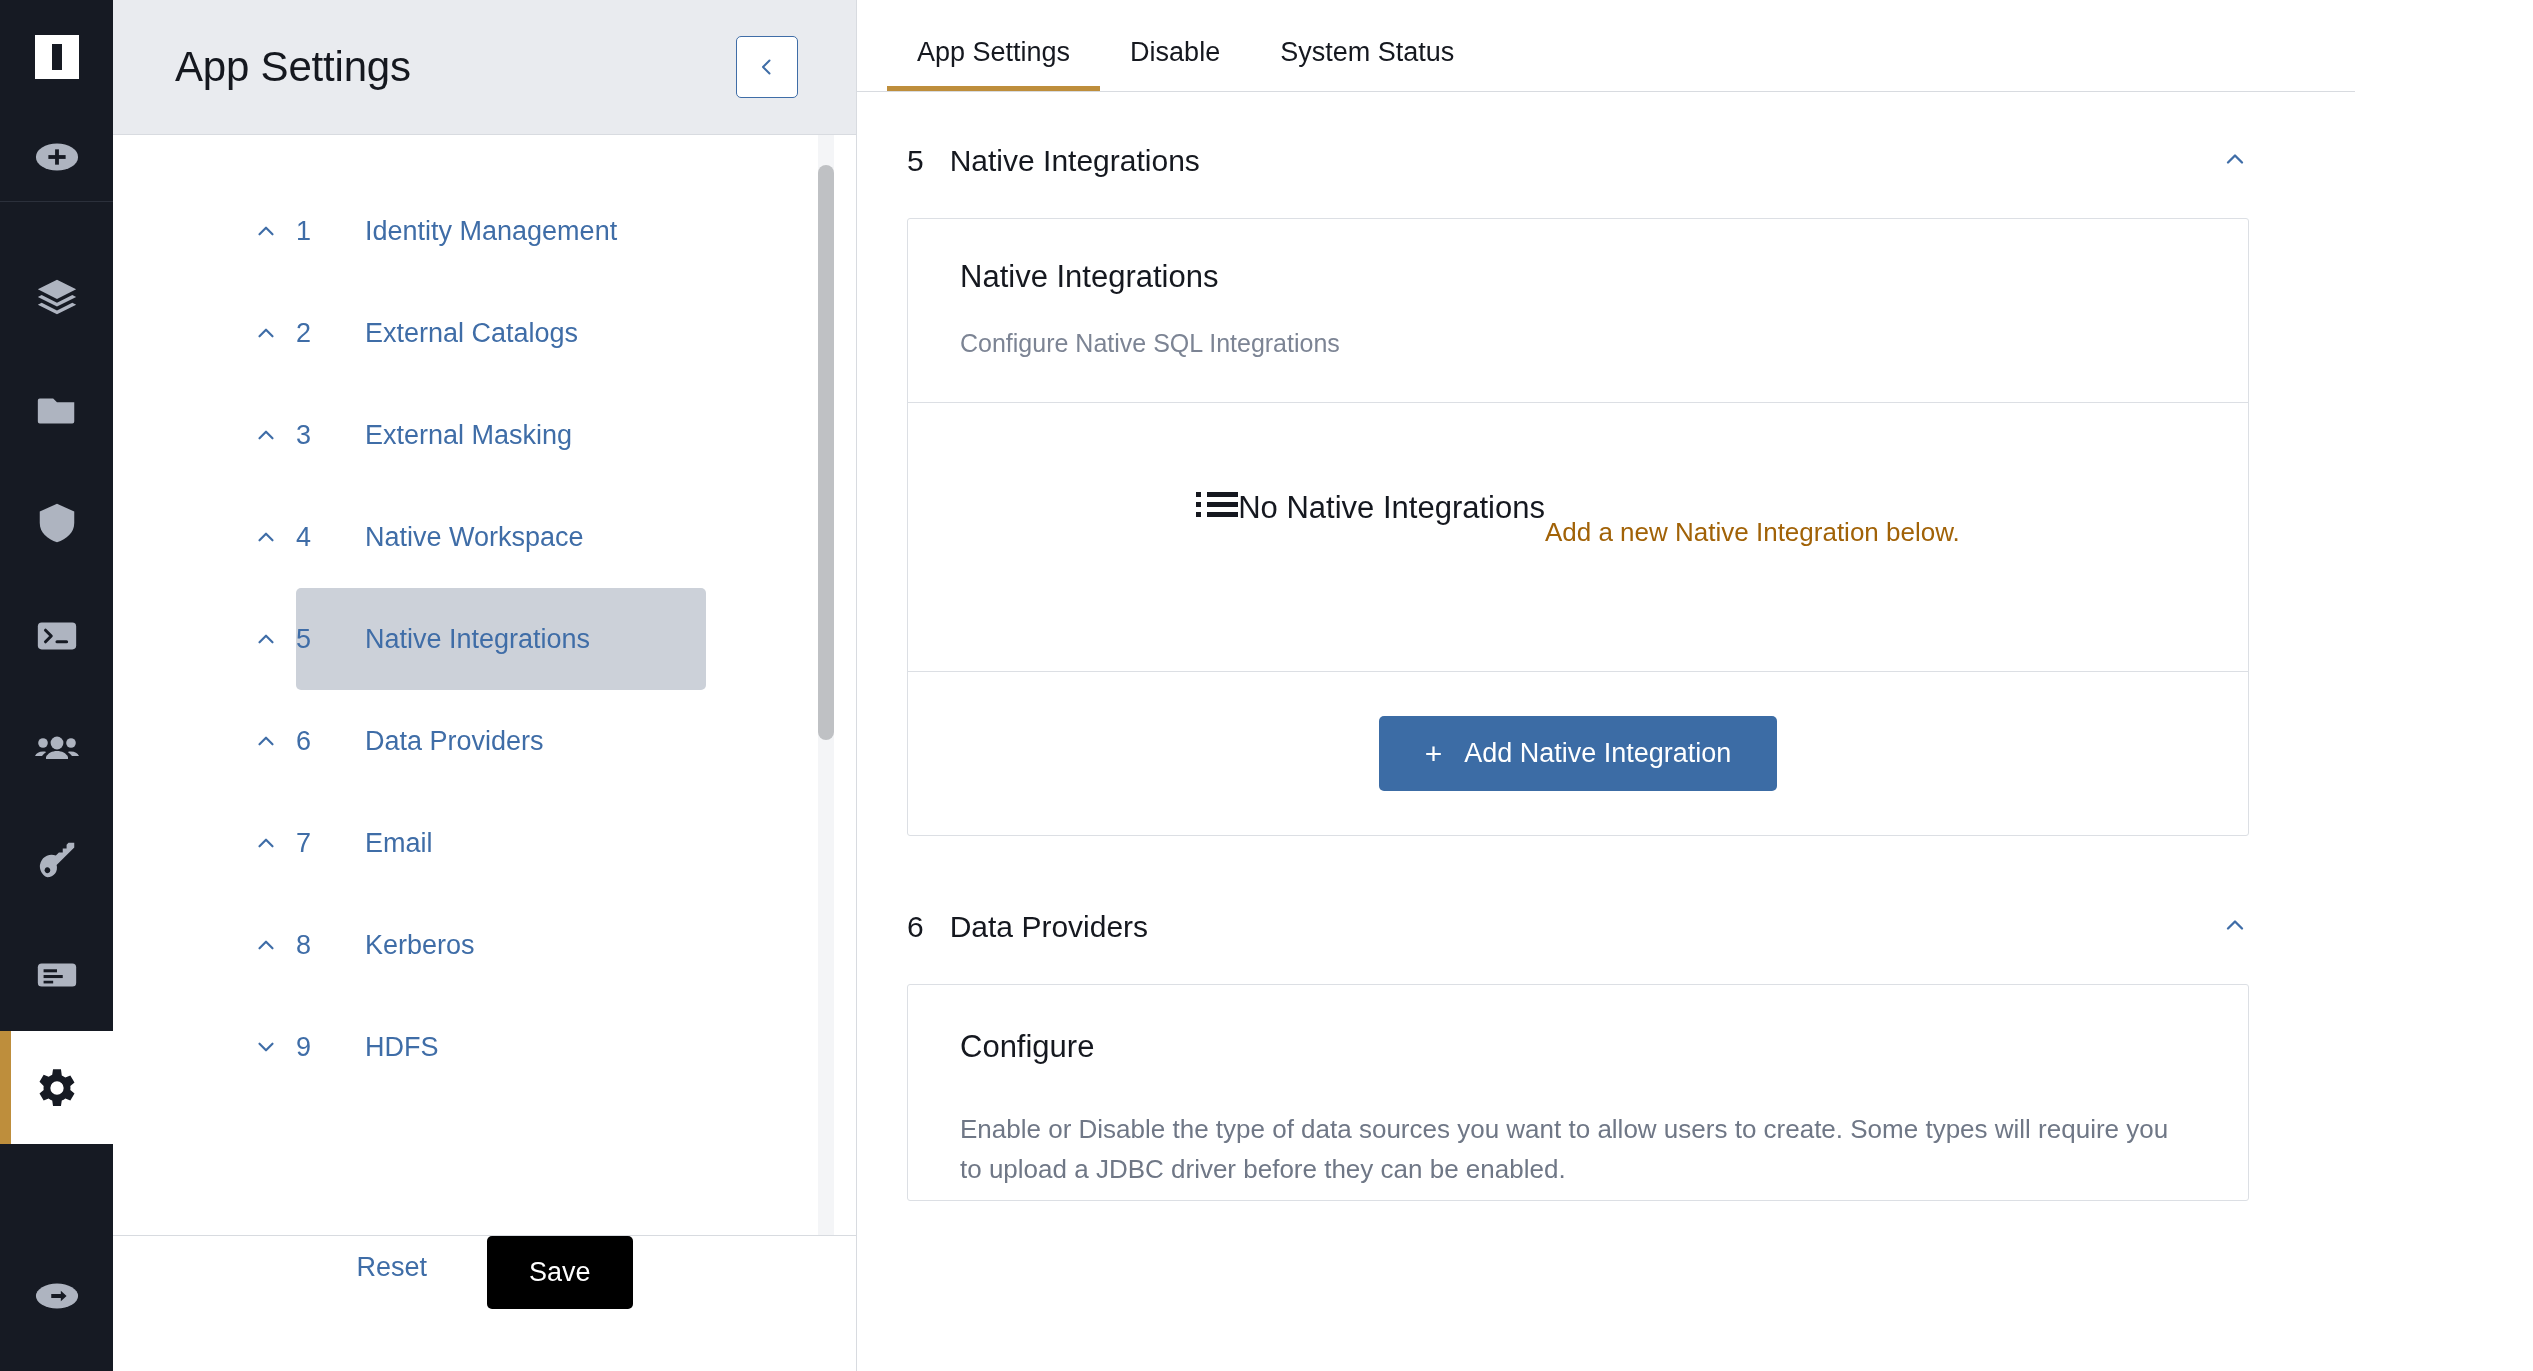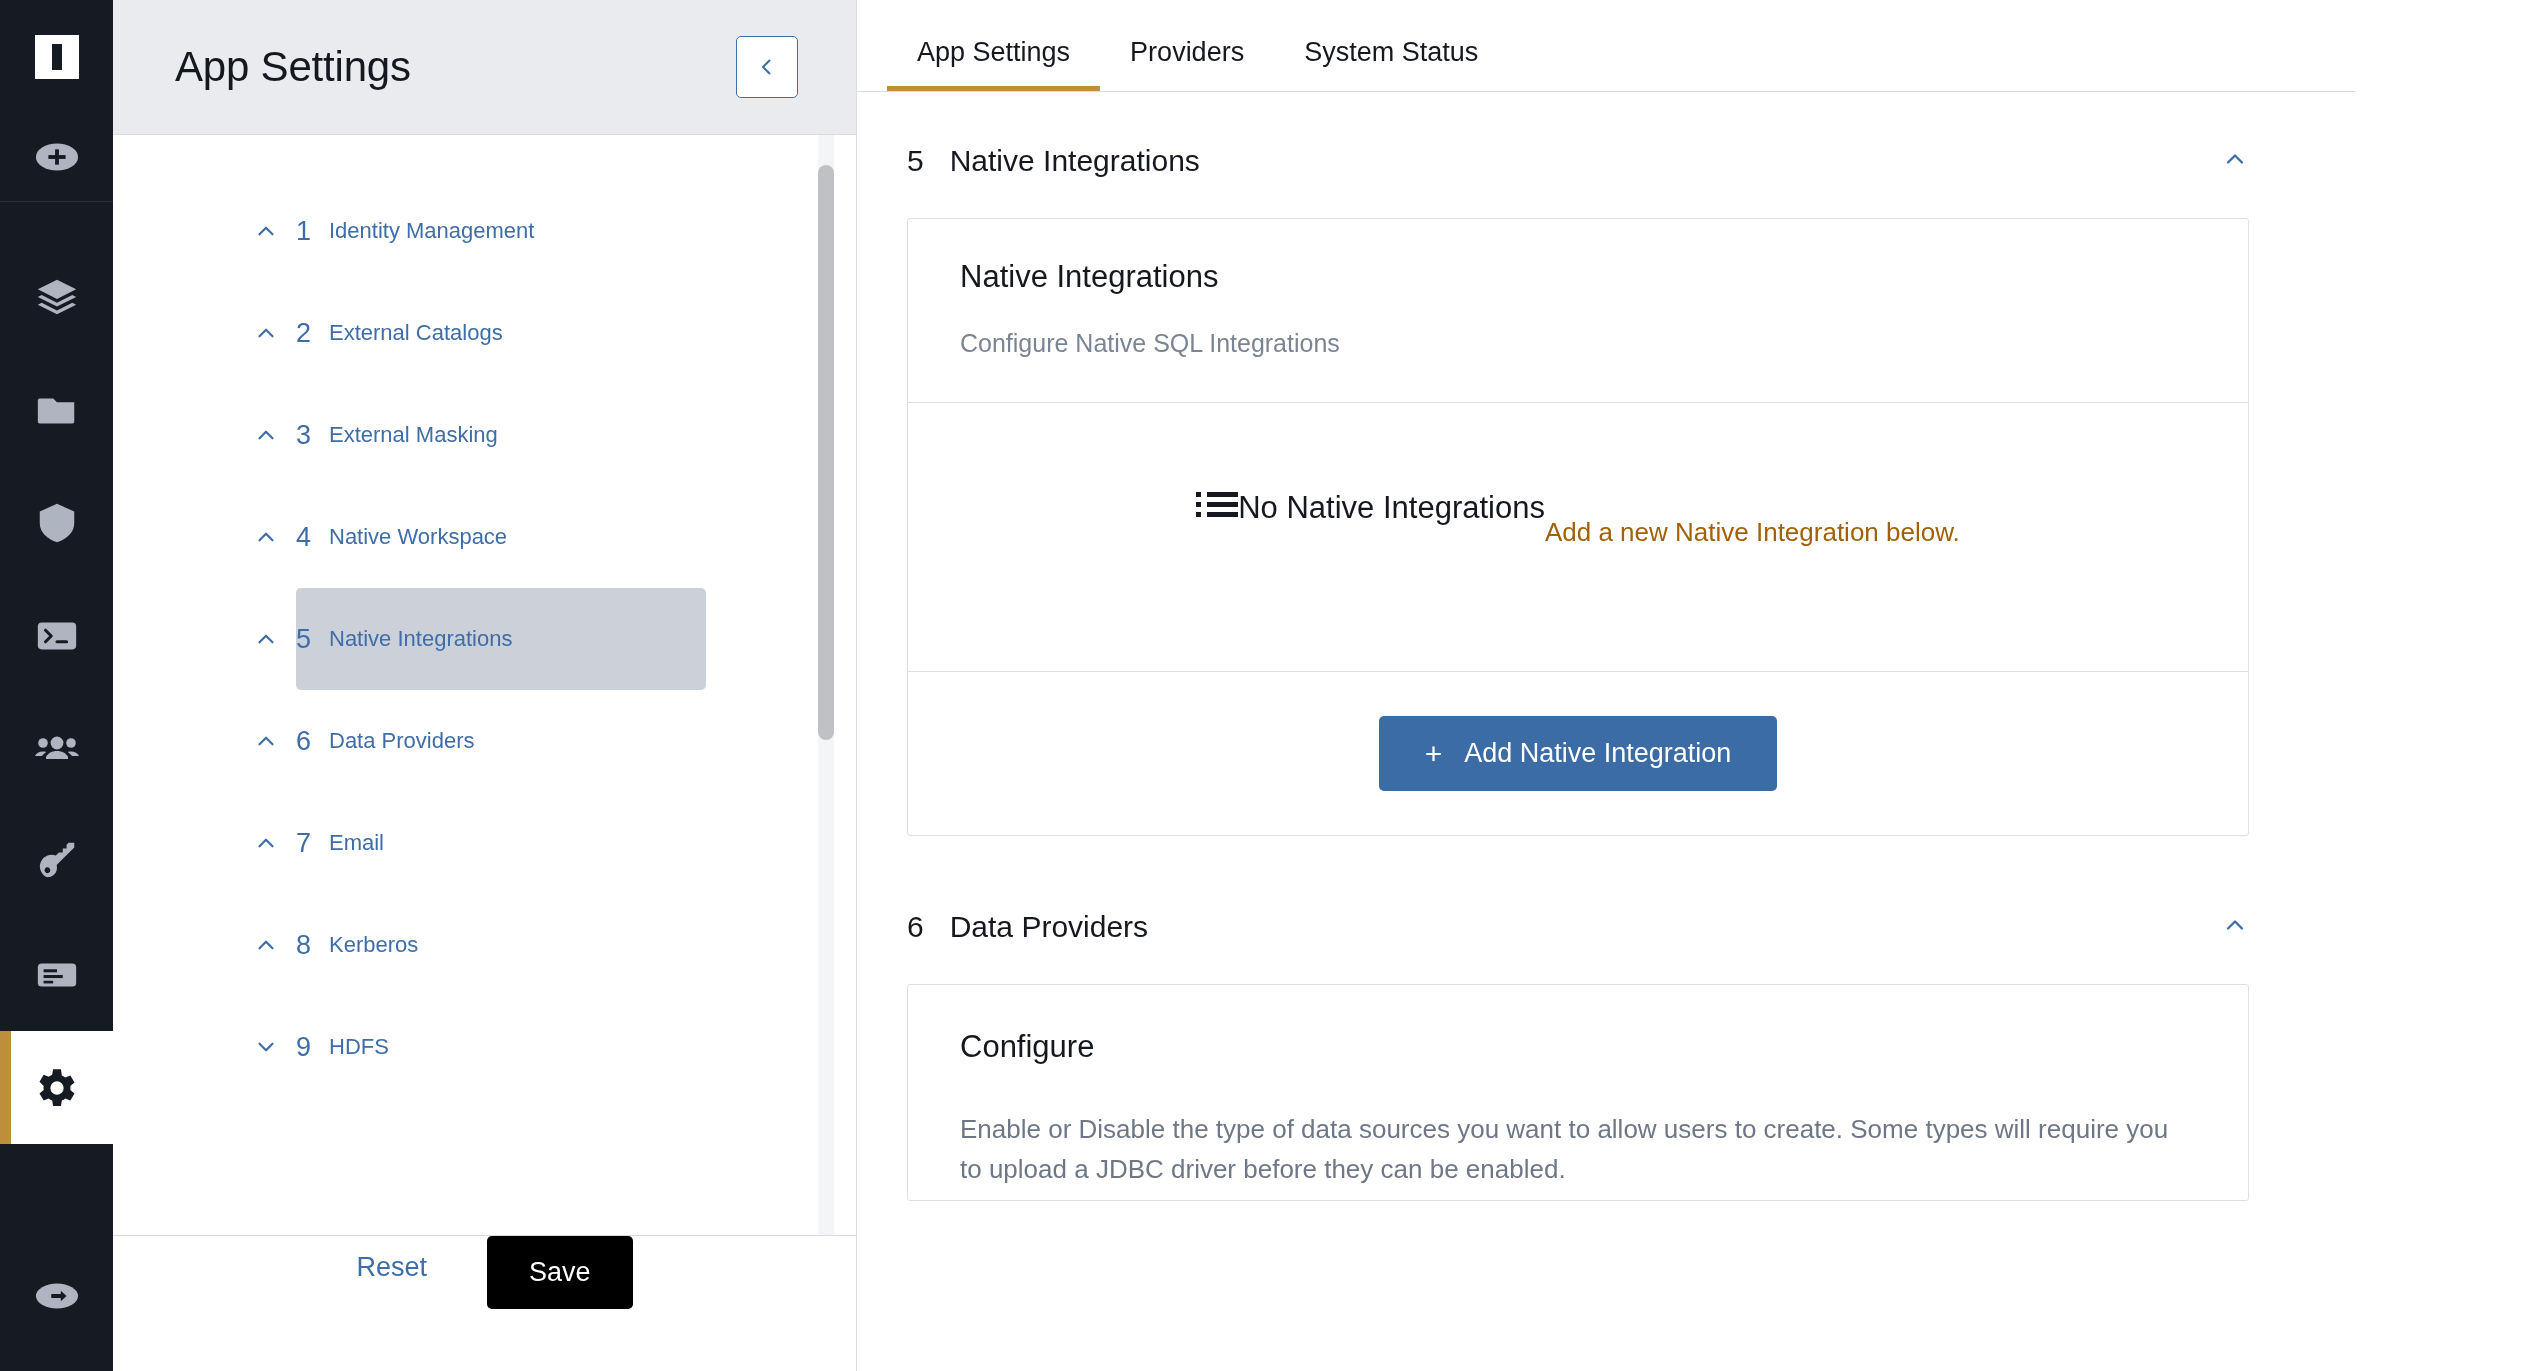--- a/index.html
+++ b/index.html
@@ -102,21 +102,21 @@
     display:flex; align-items:center; justify-content:center;
     color: #3F6DA7;
   }
   .nav-item.selected {
     background: #CCD1D9;
     margin-left: 183px;
     margin-right: 150px;
   }
   .nav-item.selected::before { content:""; }
   .nav-num { color: #3F6DA7; font-size: 27px; width: 33px; }
-  .nav-label { color: #3F6DA7; font-size: 22px; }
+  .nav-label { color: #3F6DA7; font-size: 27px; margin-left: 36px; }
 
   
   .scroll-track {
     position: absolute;
     top: 0; right: 22px; width: 16px; bottom: 0;
     background: #F4F5F7;
   }
   .scroll-thumb {
     position: absolute;
     top: 30px; right: 22px; width: 16px; height: 575px;
@@ -410,21 +410,21 @@
     <div class="side-foot">
       <button class="btn-reset">Reset</button>
       <button class="btn-save">Save</button>
     </div>
   </div>
 
   <div class="main">
 
     <div class="tabs">
       <div class="tab active">App Settings</div>
-      <div class="tab">Providers</div>
+      <div class="tab">Disable</div>
       <div class="tab">System Status</div>
     </div>
 
     <div class="content">
 
       <div class="sec-wrap">
         <div style="display:flex;align-items:center;justify-content:space-between;padding:52px 18px 40px 30px;">
           <div class="section-head-inner">
             <span class="sec-num">5</span>
             <span class="sec-title">Native Integrations</span>

